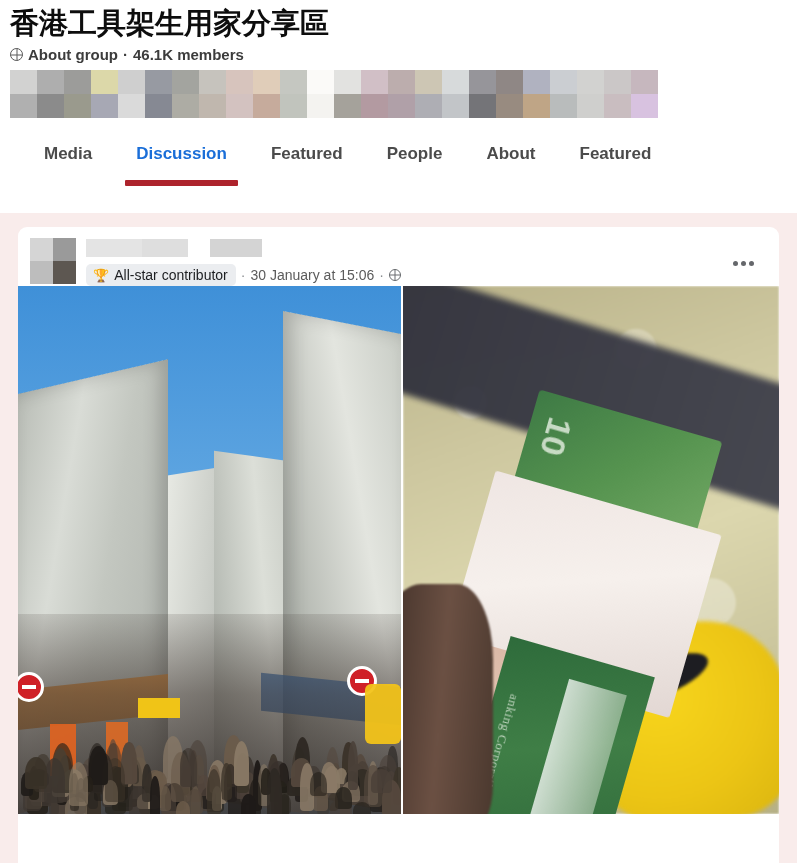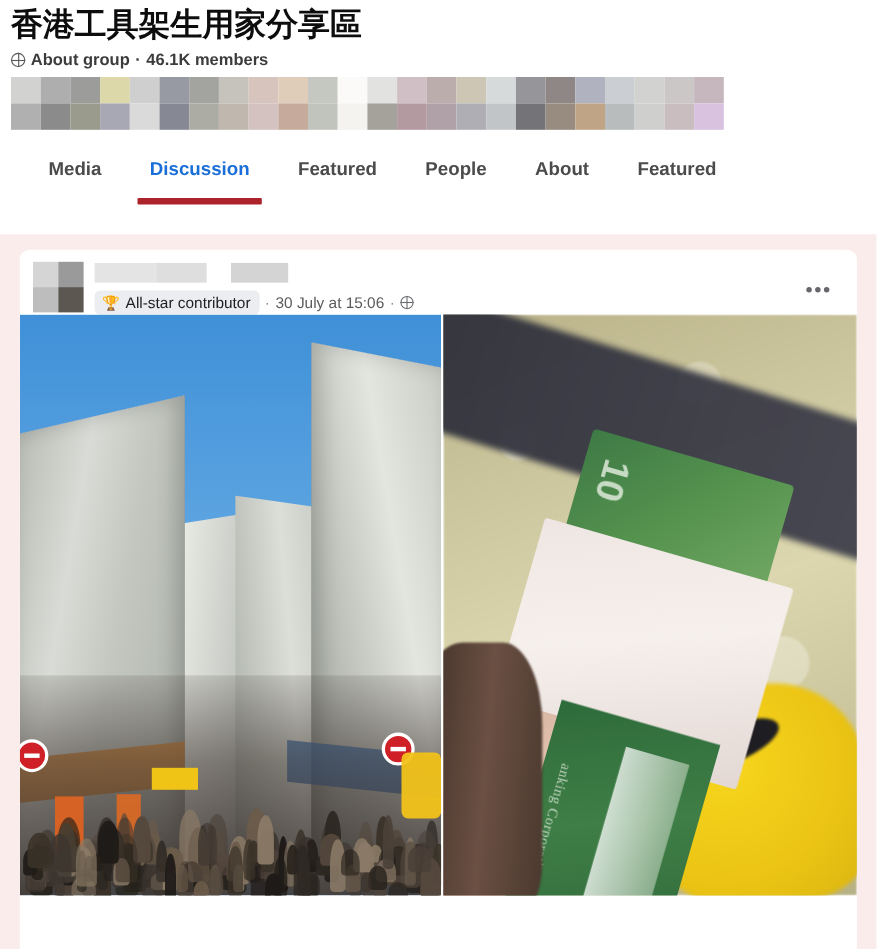--- a/index.html
+++ b/index.html
@@ -369,21 +369,21 @@
             <span style="width:46px;background:#dedede"></span>
             <span style="width:22px;background:#ffffff"></span>
             <span style="width:52px;background:#d4d4d4"></span>
           </div>
           <div class="post-subline">
             <span class="badge">
               <span class="trophy">🏆</span>
               <span>All-star contributor</span>
             </span>
             <span class="dot-sep">·</span>
-            <span>30 July at 15:06</span>
+            <span>30 January at 15:06</span>
             <span class="dot-sep">·</span>
             <span class="globe-sm"></span>
           </div>
         </div>
         <div class="more-btn">
           <i></i>
           <i></i>
           <i></i>
         </div>
       </div>

